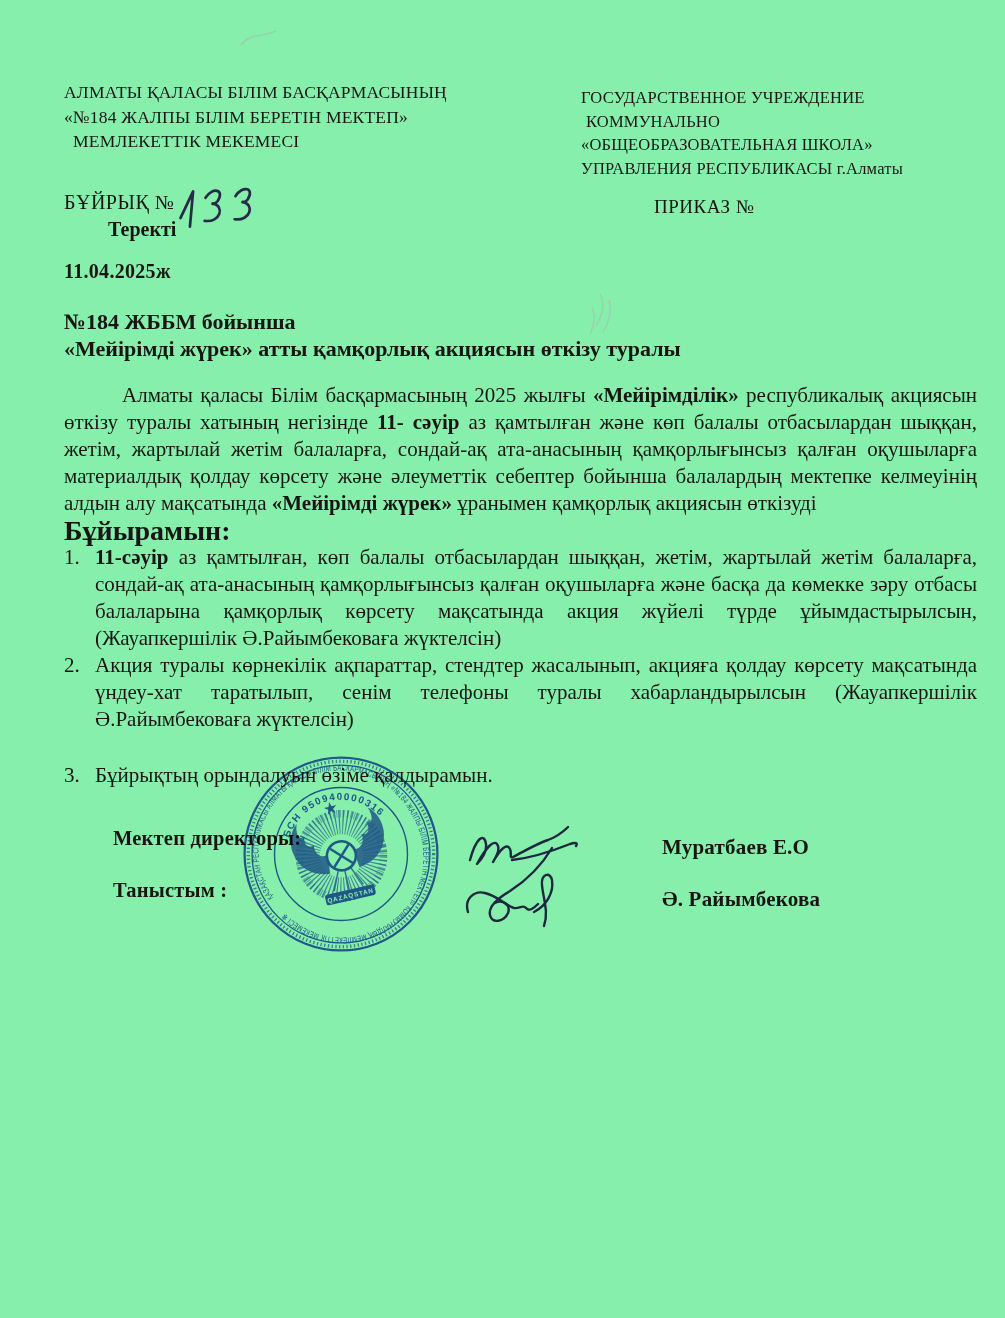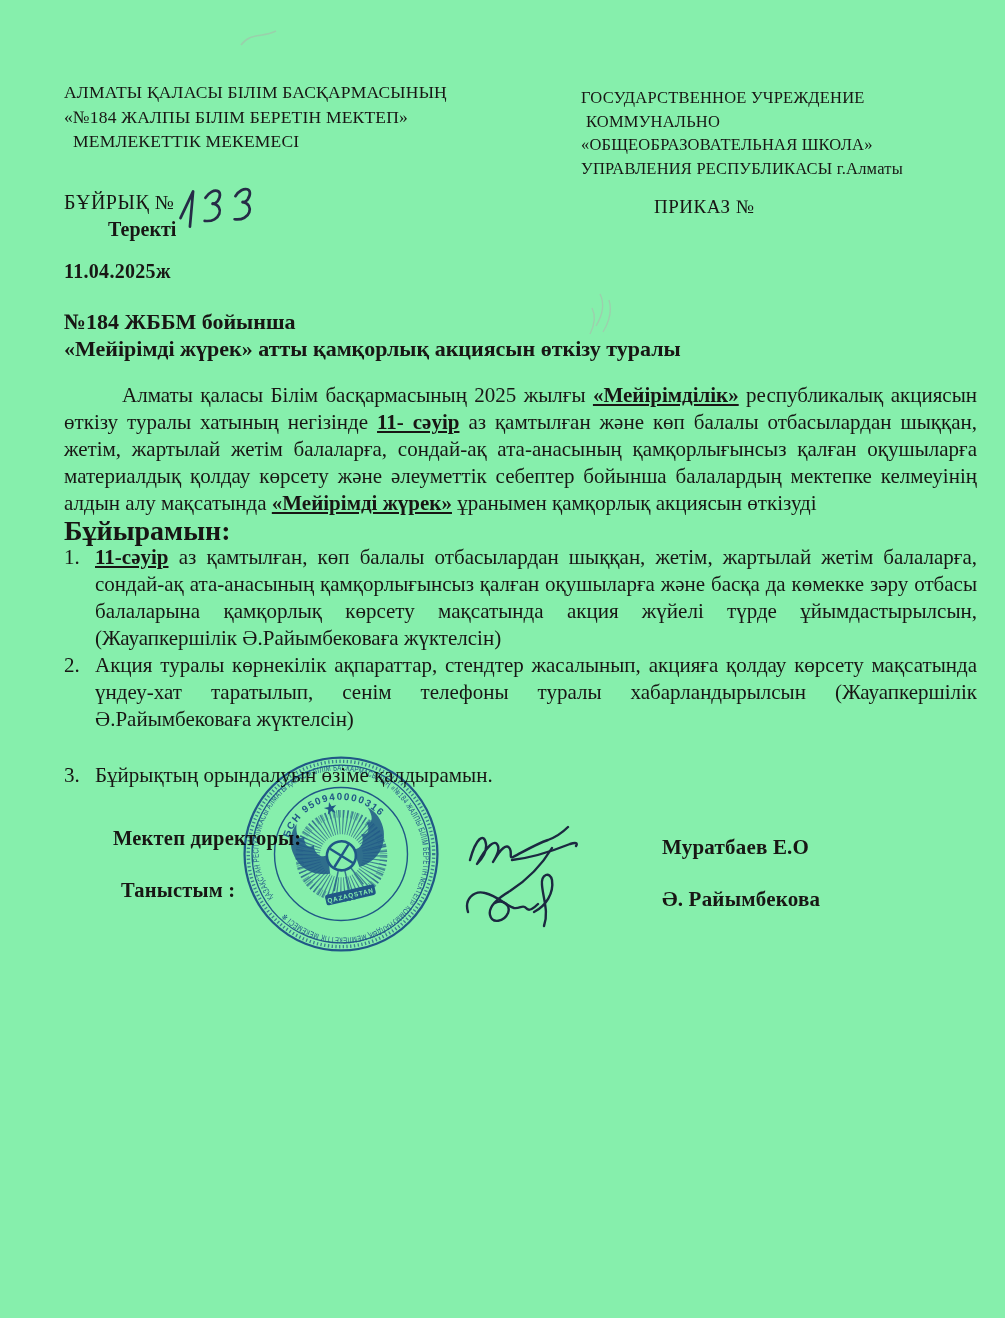--- a/index.html
+++ b/index.html
@@ -25,25 +25,25 @@
   .date{left:64px;top:260px;font-size:20px;font-weight:bold;letter-spacing:.3px;}
   .subject{left:64px;top:308px;font-size:22px;font-weight:bold;line-height:27px;width:913px;}
   .doc-flow{left:64px;top:382px;width:913px;font-size:21px;line-height:27px;}
   .doc-flow p{margin:0;text-align:justify;}
   .body-p{text-indent:58px;}
   .resolve{font-size:28px;font-weight:bold;margin:0;}
   .item{display:flex;margin:0;}
   .item-num{width:31px;flex:0 0 31px;}
   .item-text{flex:1;text-align:justify;}
   .item-gap{margin-top:29px;}
-  .b{font-weight:bold;text-decoration:underline;}
+  .b{font-weight:bold;}
   .sig-label{font-size:20.5px;font-weight:bold;letter-spacing:.2px;}
   .sig-name{font-size:21px;font-weight:bold;letter-spacing:.2px;text-align:right;}
   .lbl-dir{left:113px;top:827px;}
-  .lbl-rev{left:113px;top:879px;margin-left:8px;}
+  .lbl-rev{left:113px;top:879px;}
   .nm-dir{left:662px;top:835px;}
   .nm-rev{left:662px;top:887px;}
   .stamp{left:238px;top:751px;width:206px;height:206px;mix-blend-mode:multiply;opacity:.92;}
   .signs{left:450px;top:796px;width:142px;height:142px;mix-blend-mode:multiply;}
   .hand-num{left:168px;top:183px;width:104px;height:50px;}
   .smudge1{left:236px;top:26px;width:46px;height:26px;opacity:.45;}
   .smudge2{left:576px;top:286px;width:52px;height:60px;opacity:.5;}
   .stamp-ring-text{font-family:"Liberation Sans","DejaVu Sans",sans-serif;font-size:9px;letter-spacing:.4px;}
   .stamp-bin-text{font-family:"Liberation Sans","DejaVu Sans",sans-serif;font-size:10.5px;letter-spacing:1.6px;font-weight:bold;}
   .stamp-banner-text{font-family:"Liberation Sans","DejaVu Sans",sans-serif;font-size:6.8px;font-weight:bold;letter-spacing:.9px;}

